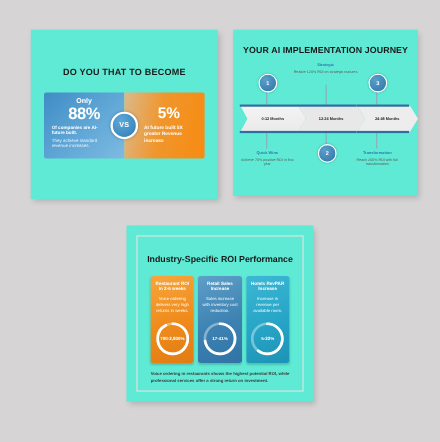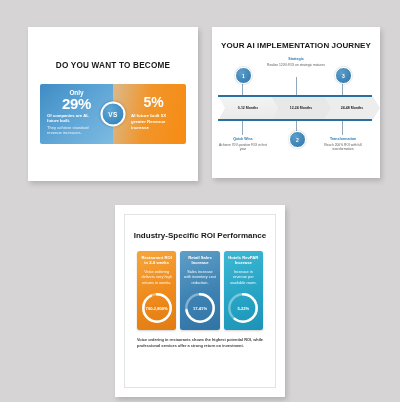--- a/index.html
+++ b/index.html
@@ -2,21 +2,21 @@
 <html><head>
 <meta charset="utf-8">
 <style>
   html,body{margin:0;padding:0;}
   body{
     width:400px;height:402px;
     background:#d6d4d5;
     font-family:"Liberation Sans",sans-serif;
     overflow:hidden;position:relative;
   }
-  .panel{position:absolute;background:#ffffff;box-shadow:2px 3px 5px rgba(0,0,0,0.16);}
+  .panel{position:absolute;background:#5eead4;box-shadow:2px 3px 5px rgba(0,0,0,0.16);}
 
   
   #panel-vs{left:28px;top:27px;width:170px;height:154px;}
   #panel-vs .p1-title{
     position:absolute;left:10px;top:33px;width:150px;
     text-align:center;font-size:8.2px;font-weight:bold;color:#1a1a1a;
     line-height:11px;letter-spacing:.2px;
   }
   .vs-wrap{position:absolute;left:12px;top:57px;width:146px;height:60px;display:flex;}
   .vs-left{
@@ -69,21 +69,21 @@
     border:1.2px solid #fff;box-shadow:0 0 2px rgba(0,0,0,.3);
     color:#fff;font-size:5px;font-weight:bold;
     display:flex;align-items:center;justify-content:center;
   }
   .stem{position:absolute;width:.8px;background:#8fa8bb;}
   .note{position:absolute;text-align:center;}
   .note .hd{font-size:3.6px;font-weight:bold;color:#2b7ab0;margin-bottom:1.5px;}
   .note .bd{font-size:3.3px;color:#5a5a5a;line-height:4.6px;}
 
   
-  #panel-roi{left:115px;top:205px;width:170px;height:192px;}
+  #panel-roi{left:115px;top:205px;width:170px;height:160px;}
   #panel-roi .inner{position:absolute;left:9px;top:9px;right:9px;bottom:9px;border:.8px solid #e3e3e3;}
   #panel-roi .p3-title{
     position:absolute;left:0;right:0;top:26px;text-align:center;
     font-size:8px;font-weight:bold;color:#17181a;
   }
   .cards{position:absolute;left:22px;top:46px;width:126px;height:79px;display:flex;gap:4px;}
   .card{flex:1;border-radius:2.5px;position:relative;box-shadow:0 1px 2px rgba(0,0,0,.18);}
   .card.orange{background:linear-gradient(160deg,#f6a63c 0%,#ef8a1b 55%,#e07c12 100%);}
   .card.blue{background:linear-gradient(160deg,#5f9fc8 0%,#3d82b2 55%,#2f74a5 100%);}
   .card.teal{background:linear-gradient(160deg,#3db7d4 0%,#27a5c6 55%,#1d93b6 100%);}
@@ -98,27 +98,27 @@
   .p3-foot{
     position:absolute;left:22px;right:20px;top:132px;
     font-size:3.9px;font-weight:bold;color:#3c3c3c;line-height:5.6px;
   }
 </style>
 </head>
 <body>
 
 <div class="panel" id="panel-vs">
   <div class="p1-title">
-    <div>DO YOU WANT TO BECOME</div>
+    <div>DO YOU THAT TO BECOME</div>
   </div>
 
   <div class="vs-wrap">
     <div class="vs-left">
       <div class="only-lbl">Only</div>
-      <div class="big-num-l">29%</div>
+      <div class="big-num-l">88%</div>
       <div class="sub-l">Of companies are AI-future built.</div>
       <div class="sub-l2">They achieve standard revenue increases.</div>
     </div>
     <div class="vs-right">
       <div class="big-num-r">5%</div>
       <div class="sub-r">AI future built 5X greater Revenue increase</div>
     </div>
     <div class="vs-badge">VS</div>
   </div>
 </div>

